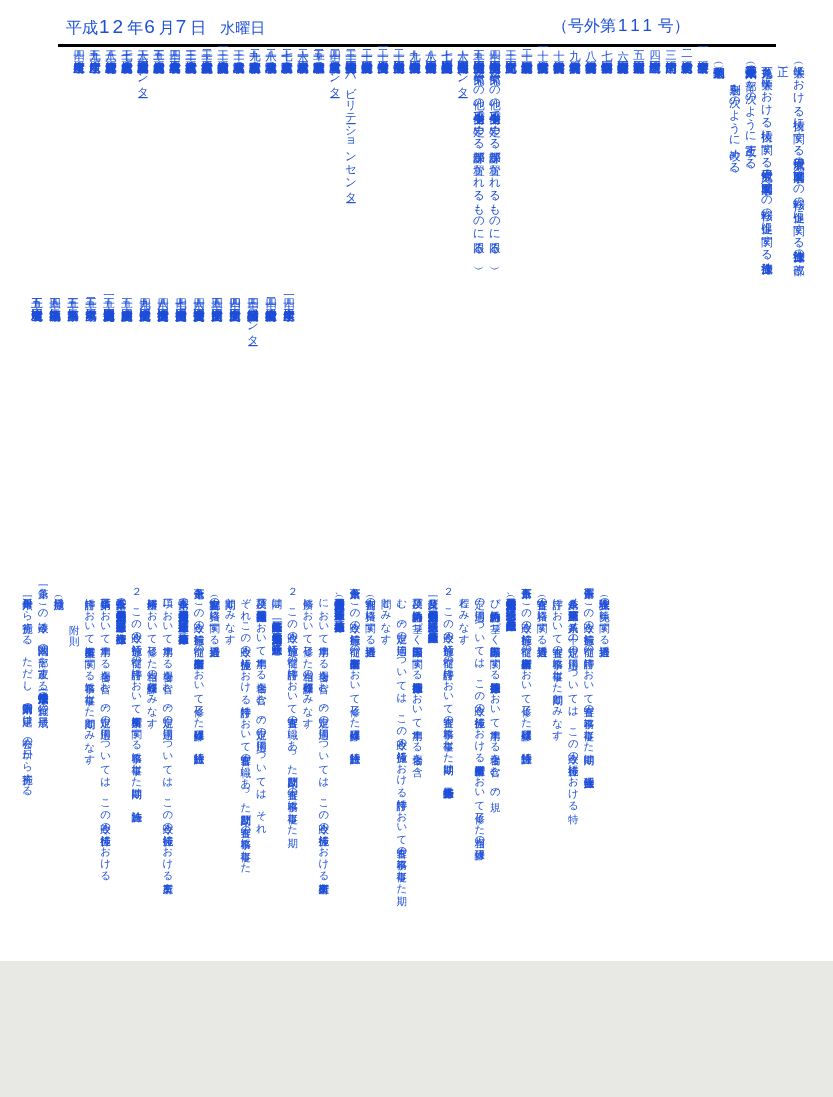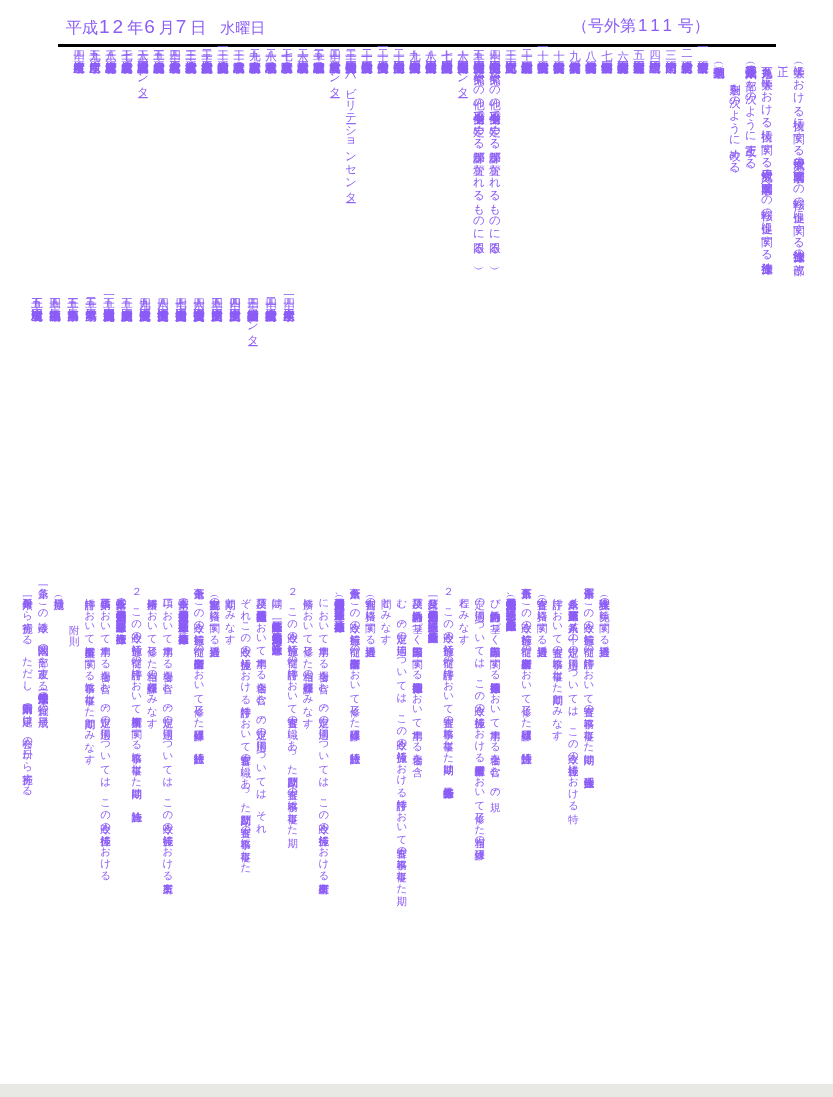--- a/index.html
+++ b/index.html
@@ -1,31 +1,31 @@
 <!DOCTYPE html>
 <html lang="ja"><head>
 <meta charset="utf-8">
 <style>
   html,body{margin:0;padding:0;background:#e8e8e4;}
   .page{
     position:relative;
-    width:833px;height:1084px;
+    width:833px;height:961px;
     margin:0 auto;
     background:#ffffff;
-    color:#8b5cf6;
+    color:#1d4ed8;
     font-family:"Liberation Serif","DejaVu Serif",serif;
     overflow:hidden;
   }
   
   .hdr{position:absolute;top:0;left:0;width:833px;height:48px;}
   .hdr-left{position:absolute;left:66px;top:16px;font-size:16px;white-space:nowrap;}
   .hdr-left .dg{font-family:"Liberation Sans","DejaVu Sans",sans-serif;font-size:19px;letter-spacing:3px;padding:0 1px;}
   .hdr-weekday{margin-left:14px;font-size:15px;}
   .hdr-title{position:absolute;left:344px;top:12px;font-size:24px;letter-spacing:46px;white-space:nowrap;}
-  .hdr-issue{position:absolute;left:552px;top:16px;font-size:16px;white-space:nowrap;margin-left:20px;}
+  .hdr-issue{position:absolute;left:552px;top:16px;font-size:16px;white-space:nowrap;}
   .hdr-issue .dg{font-family:"Liberation Sans","DejaVu Sans",sans-serif;font-size:17px;letter-spacing:4px;padding:0 2px;}
   .hdr-rule{position:absolute;top:44px;left:58px;width:718px;height:3px;background:#000;}
   
   .vtext{
     writing-mode:vertical-rl;
     text-orientation:mixed;
     position:absolute;
     overflow:visible;
   }
   .vtext p{margin:0;padding:0;white-space:normal;}

